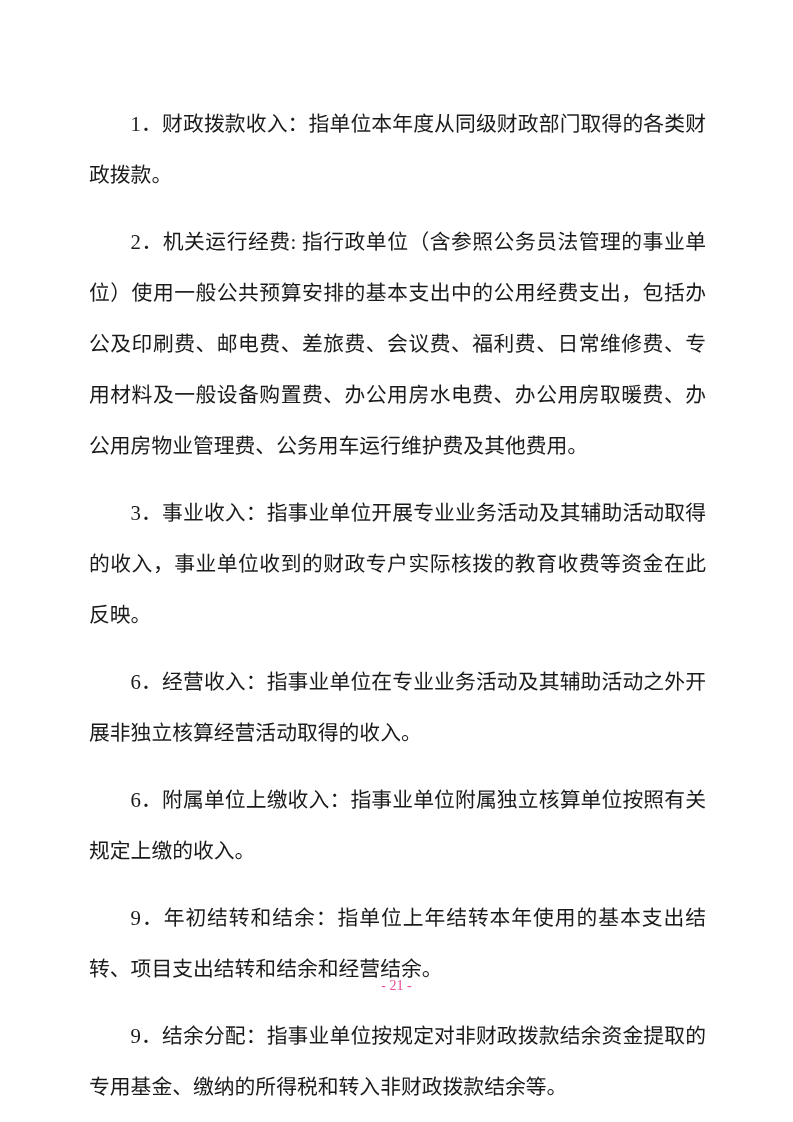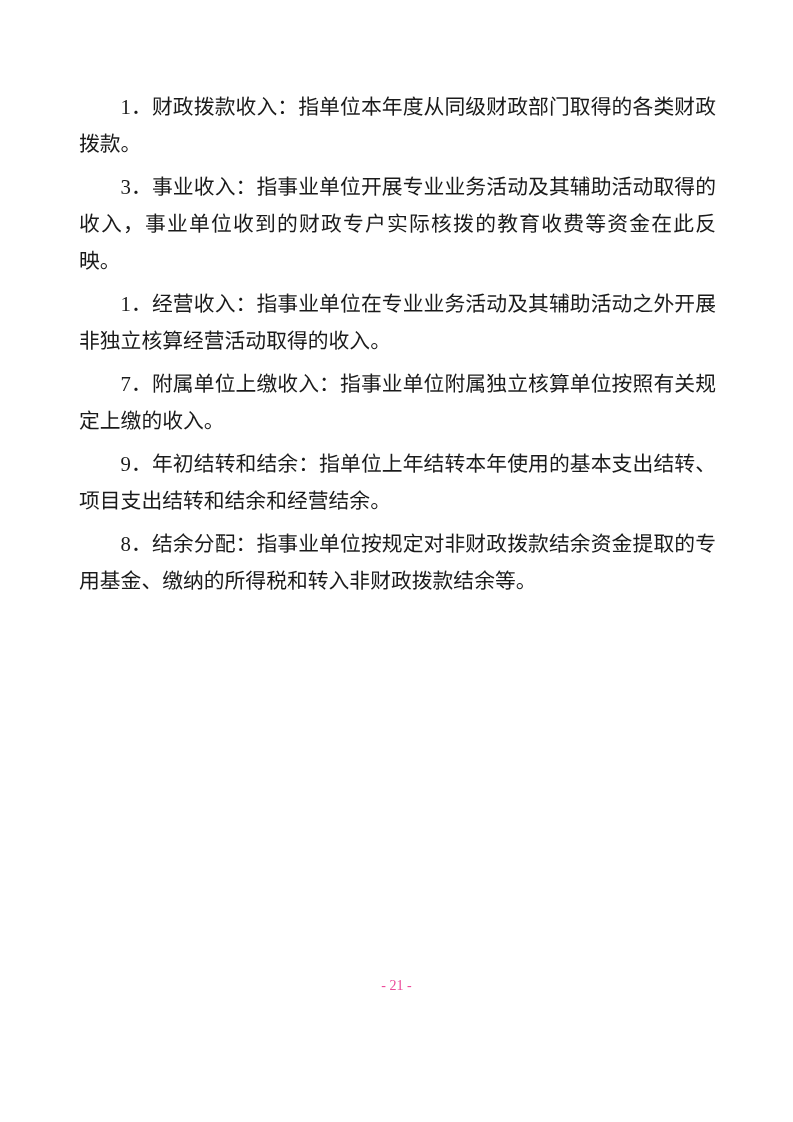--- a/index.html
+++ b/index.html
@@ -17,23 +17,23 @@
     color: #1a1a1a;
     box-sizing: border-box;
   }
   .text-block {
     position: absolute;
     top: 82px;
     left: 73px;
     width: 649px;
   }
   .text-block p {
-    margin: 6px;
+    margin: 16px;
     font-size: 20.8px;
-    line-height: 37px;
+    line-height: 51px;
     text-align: justify;
     text-indent: 2em;
     letter-spacing: 0px;
     font-weight: 400;
   }
   .page-footer {
     position: absolute;
     top: 976px;
     left: 0;
     width: 100%;
@@ -43,20 +43,21 @@
     color: #ec4899;
     font-family: "Liberation Serif", "DejaVu Serif", serif;
   }
 </style>
 </head>
 <body>
 
 <div class="page">
   <div class="text-block">
     <p>1．财政拨款收入：指单位本年度从同级财政部门取得的各类财政拨款。</p>
+    <p>2．机关运行经费: 指行政单位（含参照公务员法管理的事业单位）使用一般公共预算安排的基本支出中的公用经费支出，包括办公及印刷费、邮电费、差旅费、会议费、福利费、日常维修费、专用材料及一般设备购置费、办公用房水电费、办公用房取暖费、办公用房物业管理费、公务用车运行维护费及其他费用。</p>
     <p>3．事业收入：指事业单位开展专业业务活动及其辅助活动取得的收入，事业单位收到的财政专户实际核拨的教育收费等资金在此反映。</p>
-    <p>1．经营收入：指事业单位在专业业务活动及其辅助活动之外开展非独立核算经营活动取得的收入。</p>
-    <p>7．附属单位上缴收入：指事业单位附属独立核算单位按照有关规定上缴的收入。</p>
+    <p>6．经营收入：指事业单位在专业业务活动及其辅助活动之外开展非独立核算经营活动取得的收入。</p>
+    <p>6．附属单位上缴收入：指事业单位附属独立核算单位按照有关规定上缴的收入。</p>
     <p>9．年初结转和结余：指单位上年结转本年使用的基本支出结转、项目支出结转和结余和经营结余。</p>
-    <p>8．结余分配：指事业单位按规定对非财政拨款结余资金提取的专用基金、缴纳的所得税和转入非财政拨款结余等。</p>
+    <p>9．结余分配：指事业单位按规定对非财政拨款结余资金提取的专用基金、缴纳的所得税和转入非财政拨款结余等。</p>
   </div>
   <div class="page-footer">- 21 -</div>
 </div>
 
 </body></html>

